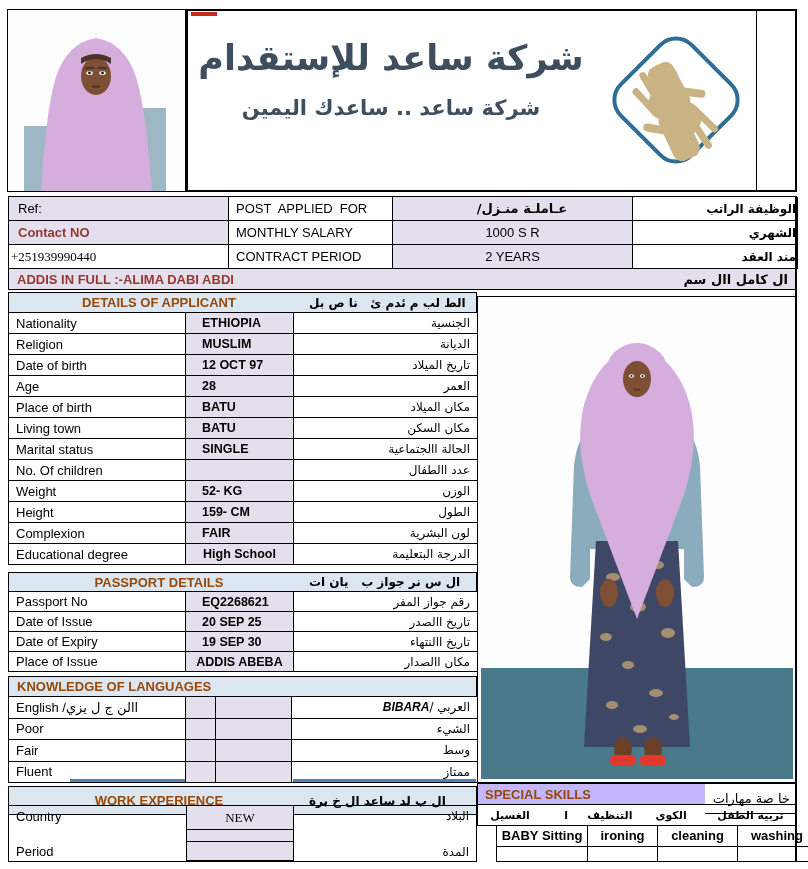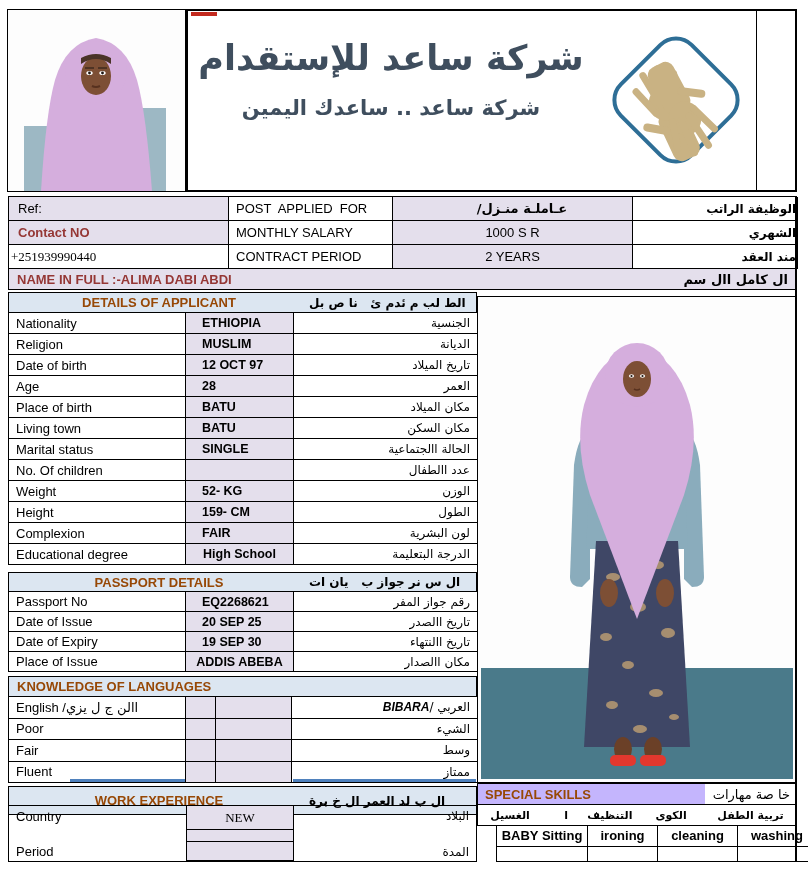--- a/index.html
+++ b/index.html
@@ -69,21 +69,21 @@
              display:flex;align-items:center;justify-content:center;font-family:Liberation Serif, serif;}
   .wcol2>div:first-child{border-top:none;}
   .wcol3{flex:1;display:flex;flex-direction:column;justify-content:space-between;
          padding:3px 7px 2px 0;box-sizing:border-box;font-size:12px;direction:rtl;text-align:right;}
   .serif{font-family:"Liberation Serif",serif;font-size:13px;}
 
   
   .photo-panel{left:477px;top:296px;width:320px;height:487px;border:1px solid #000;background:#fff;}
   .skills-head-l{left:477px;top:783px;width:229px;height:22px;border:1px solid #000;background:#c4b5fd;
                  display:flex;align-items:center;padding-left:7px;color:#974806;font-weight:bold;font-size:13px;}
-  .skills-head-r{left:705px;top:783px;width:92px;height:22px;border:1px solid #000;border-left:none;
+  .skills-head-r{left:705px;top:783px;width:92px;height:31px;border:1px solid #000;border-left:none;
                  background:#fff;display:flex;align-items:center;direction:rtl;padding-right:6px;
                  font-size:13px;}
   .skills-ar{left:477px;top:804px;width:320px;height:22px;border:1px solid #000;display:flex;
              align-items:center;justify-content:center;direction:rtl;font-weight:bold;font-size:11px;}
   .gs{left:496px;top:825px;width:320px;display:grid;grid-template-columns:91px 70px 80px 79px;
       border-left:1px solid #000;}
   .gs>div{border-right:1px solid #000;border-bottom:1px solid #000;box-sizing:border-box;
           display:flex;align-items:center;justify-content:center;font-weight:bold;font-size:13px;}
   .vline{left:795px;top:196px;width:2px;height:666px;background:#000;}
 </style>
@@ -155,21 +155,21 @@
     <div class="c3n">1000 S R</div>
     <div class="c4 ar">الشهري</div>
 
     <div class="c1w">+251939990440</div>
     <div class="c2">CONTRACT PERIOD</div>
     <div class="c3n">2 YEARS</div>
     <div class="c4 ar">مند العقد</div>
   </div>
 
   <div class="abs name-row">
-    <span class="name-en">NAME IN FULL :-ALIMA DABI ABDI</span>
+    <span class="name-en">ADDIS IN FULL :-ALIMA DABI ABDI</span>
     <span class="name-ar ar">ال كامل اال سم</span>
   </div>
 
   <div class="abs sec" style="left:8px;top:292px;width:469px;height:21px;">
     <span class="t">DETAILS OF APPLICANT</span>
     <span class="a ar pre">الط لب م ئدم ئ   نا ص بل</span>
   </div>
   <div class="abs g3" style="left:8px;top:313px;width:469px;grid-auto-rows:21px;">
     <div class="lc">Nationality</div>
     <div class="vc">ETHIOPIA</div>
@@ -253,21 +253,21 @@
     <div class="lc">Fluent</div>
     <div class="pv"></div>
     <div class="pv"></div>
     <div class="ac ar">ممتاز</div>
   </div>
   <div class="abs blue-line" style="left:70px;top:779px;width:115px;"></div>
   <div class="abs blue-line" style="left:293px;top:779px;width:183px;"></div>
 
   <div class="abs sec" style="left:8px;top:786px;width:469px;height:29px;">
     <span class="t">WORK EXPERIENCE</span>
-    <span class="a ar">ال ب لد العمر ال خ برة</span>
+    <span class="a ar">ال ب لد ساعد ال خ برة</span>
   </div>
   <div class="abs work-body">
     <div class="wcol1">
       <span>Country</span>
       <span>Period</span>
     </div>
     <div class="wcol2">
       <div style="height:24px;" class="serif">NEW</div>
       <div style="height:12px;"></div>
       <div style="flex:1;"></div>

